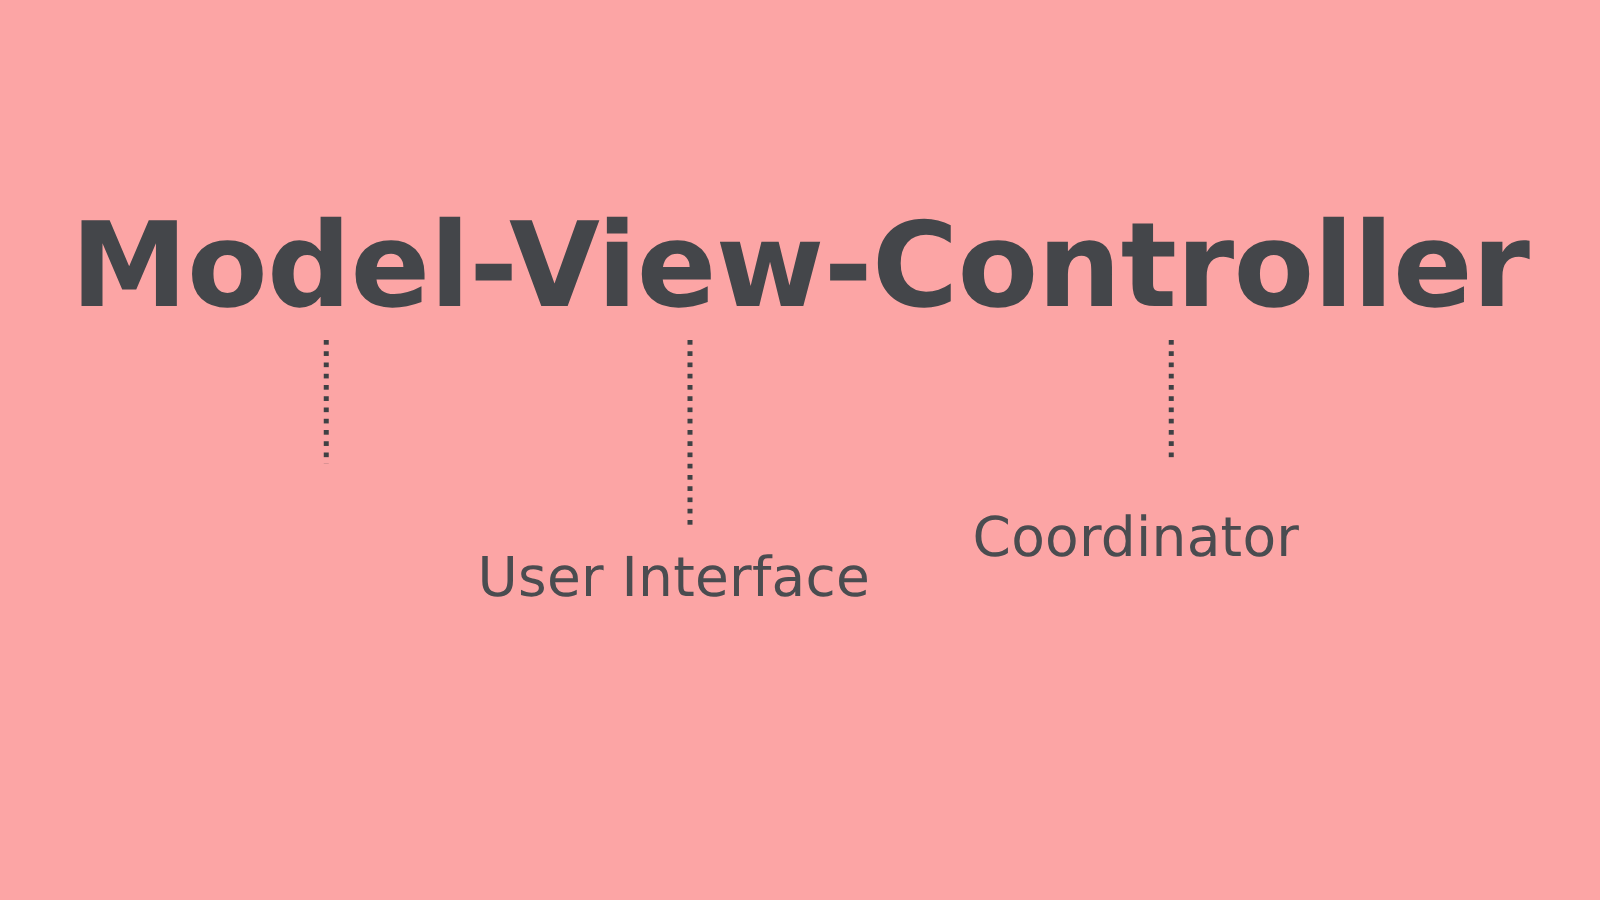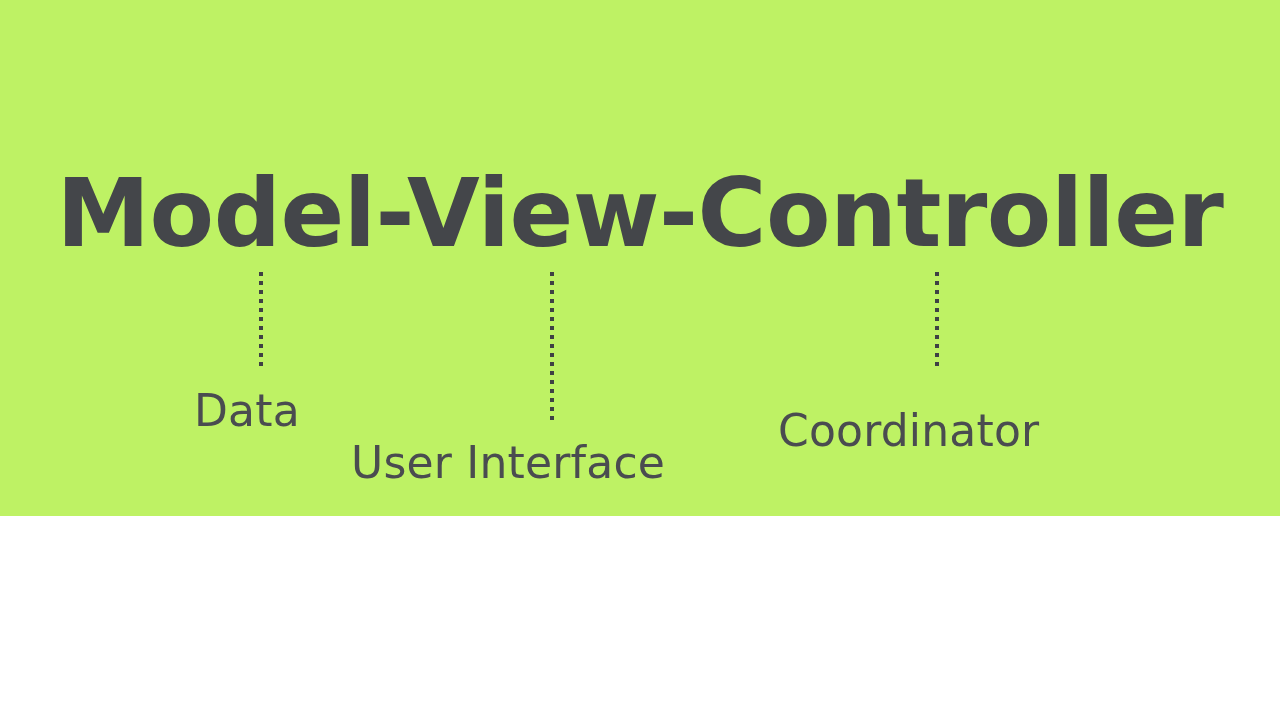--- a/index.html
+++ b/index.html
@@ -9,22 +9,22 @@
   }
   body {
     width: 1280px;
     height: 720px;
     overflow: hidden;
     font-family: "DejaVu Sans", sans-serif;
   }
   #slide {
     position: relative;
     width: 1280px;
-    height: 516px;
-    background: #bef264;
+    height: 720px;
+    background: #fca5a5;
   }
 
   
   .title {
     position: absolute;
     left: 0;
     right: 0;
     top: 160px;
     text-align: center;
     font-family: "DejaVu Sans", "Liberation Sans", sans-serif;
@@ -60,31 +60,30 @@
     font-family: "DejaVu Sans", "Liberation Sans", sans-serif;
     font-weight: normal;
     font-size: 44px;
     line-height: 52px;
     letter-spacing: 0.2px;
     color: #4a4c50;
     white-space: nowrap;
     -webkit-font-smoothing: antialiased;
   }
   .label-data        { left: 194px; top: 385px; }
-  .label-ui          { left: 351px; top: 437px; }
+  .label-ui          { left: 382px; top: 437px; }
   .label-coordinator { left: 778px; top: 385px; margin-top: 20px; }
 </style>
 </head>
 <body>
 
 <div id="slide">
 
   <div class="title">Model-View-Controller</div>
 
   <div class="leader leader-model"></div>
   <div class="leader leader-view"></div>
   <div class="leader leader-controller"></div>
 
-  <div class="label label-data">Data</div>
   <div class="label label-ui">User Interface</div>
   <div class="label label-coordinator">Coordinator</div>
 
 </div>
 
 </body></html>

